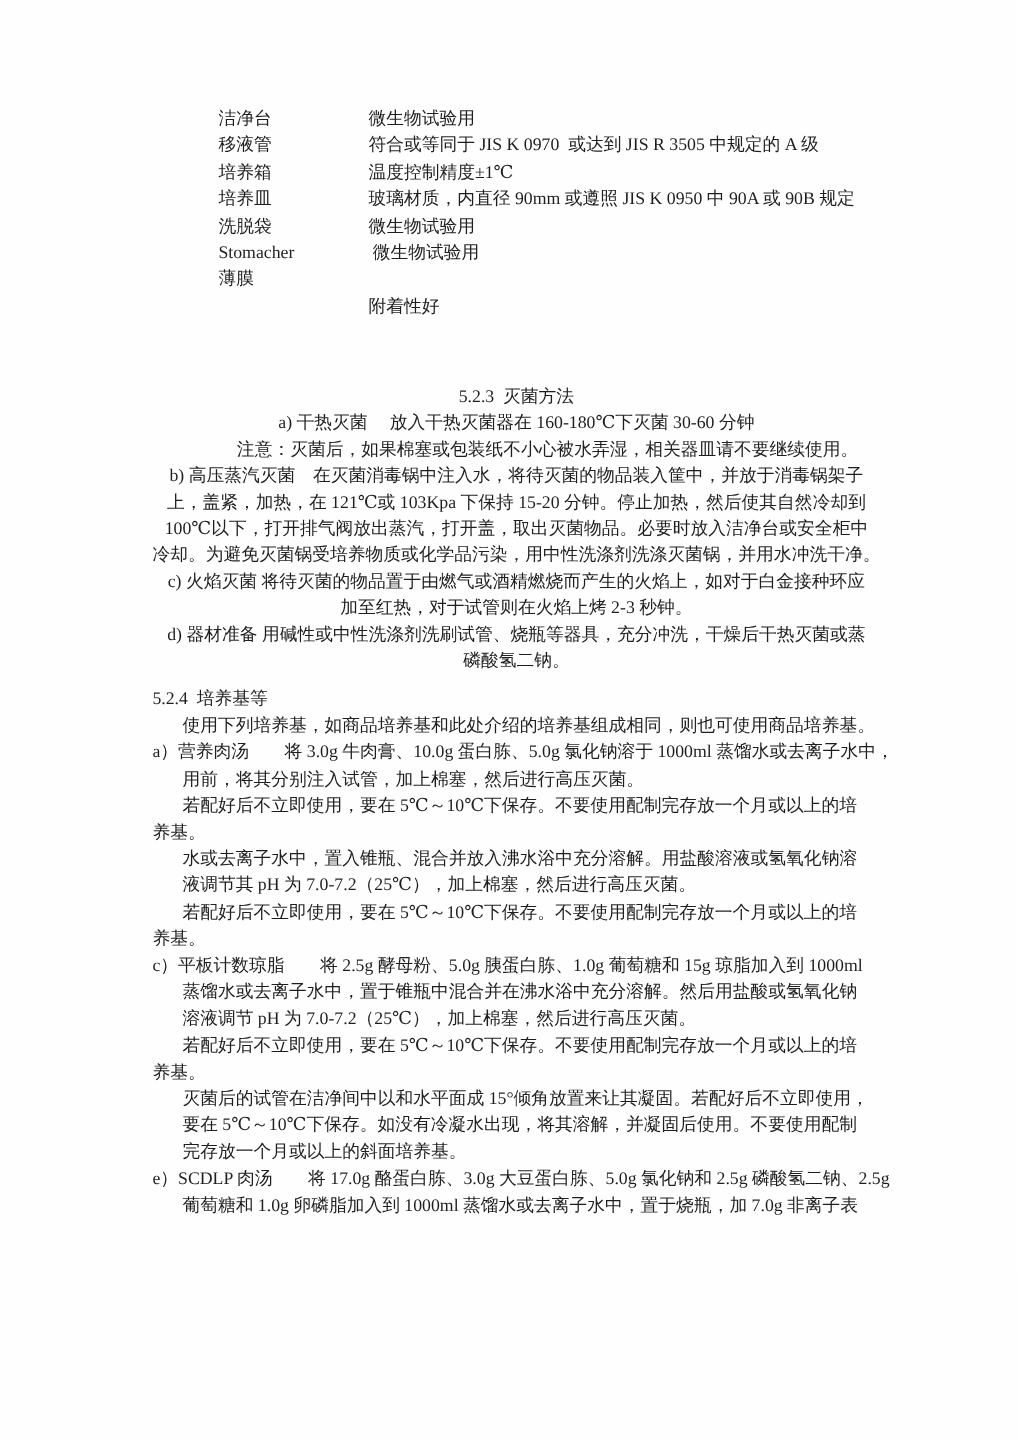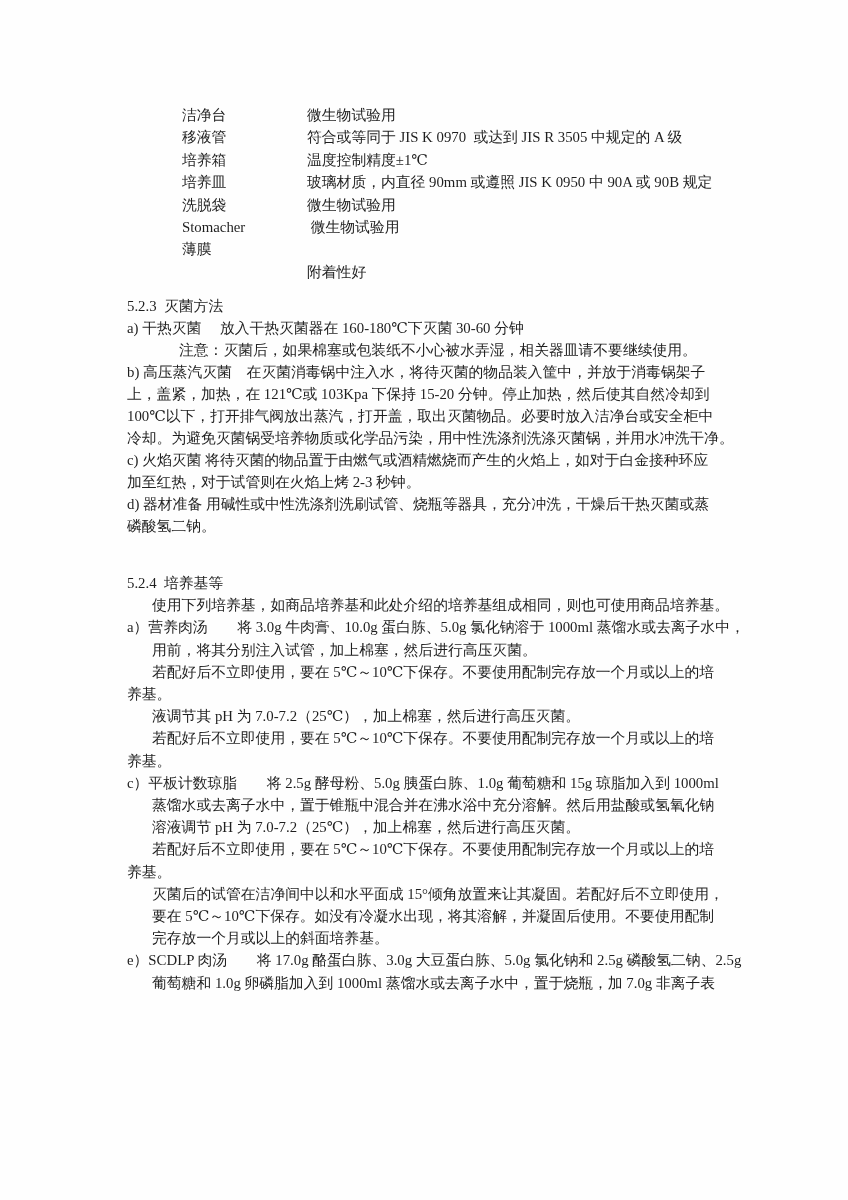--- a/index.html
+++ b/index.html
@@ -14,41 +14,41 @@
     background: #fefefe;
     color: #1e1e1e;
     font-family: "Liberation Serif", "DejaVu Serif", serif;
     font-size: 14.8px;
     overflow: hidden;
   }
   
   .eq-table {
     position: absolute;
     left: 182px;
-    top: 104px;
+    top: 88px;
     line-height: 22.4px;
   }
   .eq-row {
     display: flex;
     white-space: nowrap;
   }
   .eq-term {
     flex: 0 0 125px;
     width: 125px;
   }
   .eq-desc {
     white-space: pre;
   }
   
   .section {
     position: absolute;
     left: 127px;
     white-space: nowrap;
   }
-  .sec-523 { top: 295px; line-height: 22px; }
+  .sec-523 { top: 320px; line-height: 22px; text-align: center; }
   .sec-524 { top: 572px; line-height: 22.2px; }
   .sec-heading { padding-left: 0; }
   .ln { white-space: pre; }
   .ln--flush  { padding-left: 0; }
   .ln--indent { padding-left: 25px; }
   .ln--note   { padding-left: 52px; }
 </style>
 </head>
 <body>
 
@@ -99,20 +99,21 @@
       <div class="ln ln--flush">d) 器材准备 用碱性或中性洗涤剂洗刷试管、烧瓶等器具，充分冲洗，干燥后干热灭菌或蒸</div>
       <div class="ln ln--flush">磷酸氢二钠。</div>
     </div>
   <div class="section sec-524">
       <div class="ln sec-heading">5.2.4  培养基等</div>
       <div class="ln ln--indent">使用下列培养基，如商品培养基和此处介绍的培养基组成相同，则也可使用商品培养基。</div>
       <div class="ln ln--flush">a）营养肉汤　　将 3.0g 牛肉膏、10.0g 蛋白胨、5.0g 氯化钠溶于 1000ml 蒸馏水或去离子水中，</div>
       <div class="ln ln--indent">用前，将其分别注入试管，加上棉塞，然后进行高压灭菌。</div>
       <div class="ln ln--indent">若配好后不立即使用，要在 5℃～10℃下保存。不要使用配制完存放一个月或以上的培</div>
       <div class="ln ln--flush">养基。</div>
+      <div class="ln ln--indent">水或去离子水中，置入锥瓶、混合并放入沸水浴中充分溶解。用盐酸溶液或氢氧化钠溶</div>
       <div class="ln ln--indent">液调节其 pH 为 7.0-7.2（25℃），加上棉塞，然后进行高压灭菌。</div>
       <div class="ln ln--indent">若配好后不立即使用，要在 5℃～10℃下保存。不要使用配制完存放一个月或以上的培</div>
       <div class="ln ln--flush">养基。</div>
       <div class="ln ln--flush">c）平板计数琼脂　　将 2.5g 酵母粉、5.0g 胰蛋白胨、1.0g 葡萄糖和 15g 琼脂加入到 1000ml</div>
       <div class="ln ln--indent">蒸馏水或去离子水中，置于锥瓶中混合并在沸水浴中充分溶解。然后用盐酸或氢氧化钠</div>
       <div class="ln ln--indent">溶液调节 pH 为 7.0-7.2（25℃），加上棉塞，然后进行高压灭菌。</div>
       <div class="ln ln--indent">若配好后不立即使用，要在 5℃～10℃下保存。不要使用配制完存放一个月或以上的培</div>
       <div class="ln ln--flush">养基。</div>
       <div class="ln ln--indent">灭菌后的试管在洁净间中以和水平面成 15°倾角放置来让其凝固。若配好后不立即使用，</div>
       <div class="ln ln--indent">要在 5℃～10℃下保存。如没有冷凝水出现，将其溶解，并凝固后使用。不要使用配制</div>

